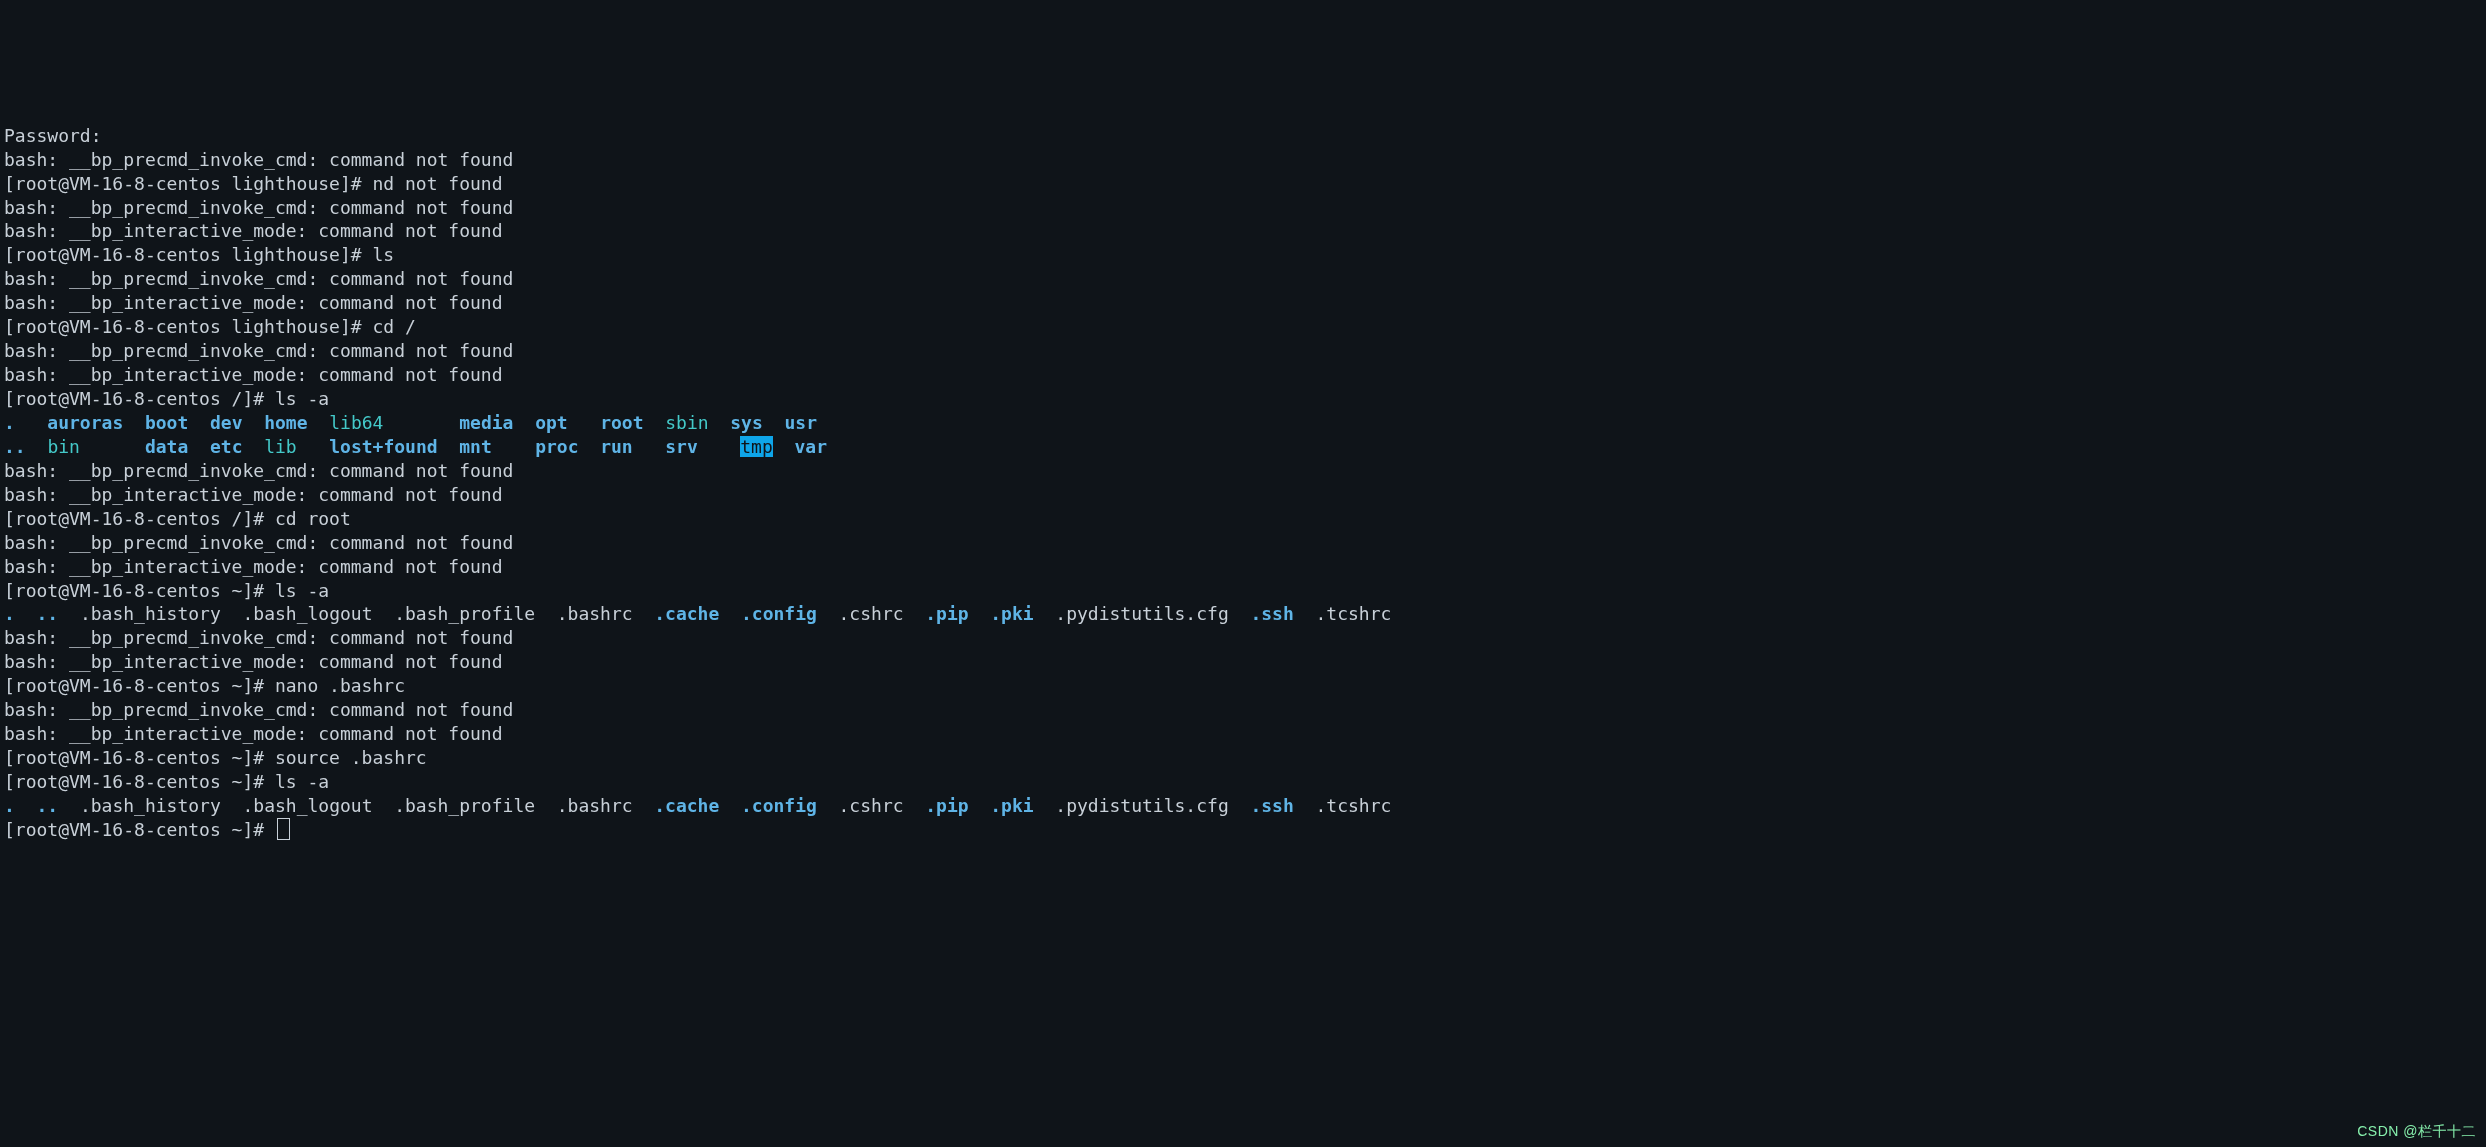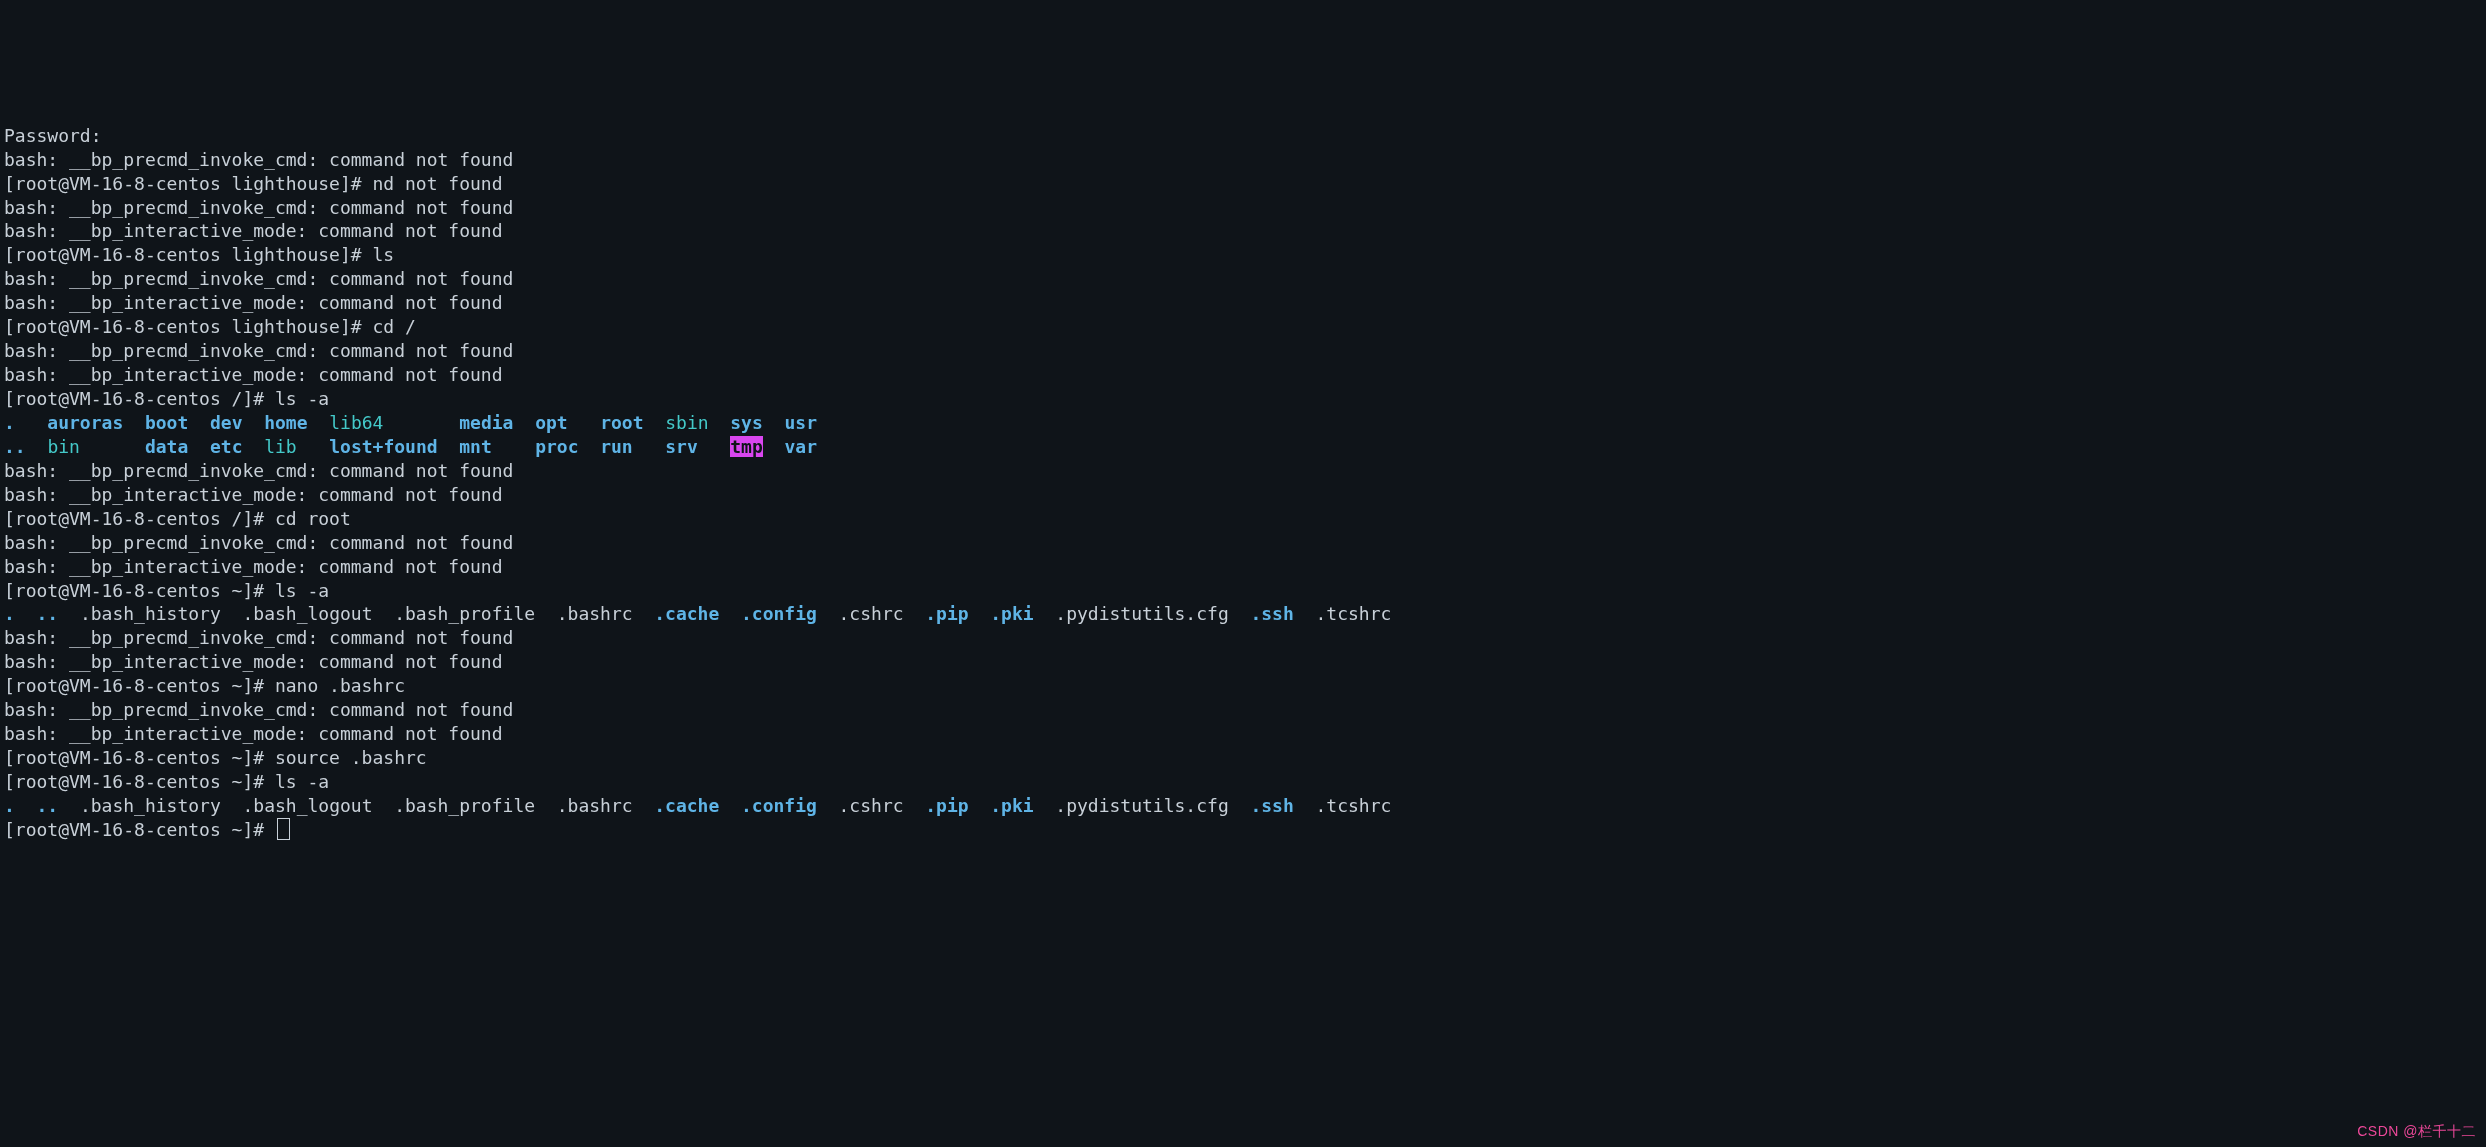--- a/index.html
+++ b/index.html
@@ -13,36 +13,36 @@
     width: 2486px;
     height: 1147px;
     overflow: hidden;
     white-space: pre;
   }
   .term {
     padding: 4px 4px;
   }
   .dir   { color: #5fb4e6; font-weight: bold; }
   .link  { color: #44c9c9; font-weight: normal; }
-  .hl    { background: #d946ef; color: #0f1419; font-weight: bold; }
+  .hl    { background: #0ea5e9; color: #0f1419; font-weight: normal; margin-left: 10px; }
   .plain { color: #c8d0d8; }
   .cursor {
     display: inline-block;
     width: 0.6em;
     height: 1.1em;
     border: 1px solid #c8d0d8;
     vertical-align: text-bottom;
     margin-left: 2px;
   }
   .watermark {
     position: fixed;
     right: 10px;
     bottom: 6px;
     font-size: 14px;
-    color: #ec4899;
+    color: #86efac;
     font-family: sans-serif;
     letter-spacing: 0.5px;
   }
 </style>
 </head>
 <body>
 
 
 
 <div class="term" id="term"><div><span class="plain">Password:</span></div><div><span class="plain">bash: __bp_precmd_invoke_cmd: command not found</span></div><div><span class="plain">[root@VM-16-8-centos lighthouse]# nd not found</span></div><div><span class="plain">bash: __bp_precmd_invoke_cmd: command not found</span></div><div><span class="plain">bash: __bp_interactive_mode: command not found</span></div><div><span class="plain">[root@VM-16-8-centos lighthouse]# ls</span></div><div><span class="plain">bash: __bp_precmd_invoke_cmd: command not found</span></div><div><span class="plain">bash: __bp_interactive_mode: command not found</span></div><div><span class="plain">[root@VM-16-8-centos lighthouse]# cd /</span></div><div><span class="plain">bash: __bp_precmd_invoke_cmd: command not found</span></div><div><span class="plain">bash: __bp_interactive_mode: command not found</span></div><div><span class="plain">[root@VM-16-8-centos /]# ls -a</span></div><div><span class="dir">.</span><span class="plain">   </span><span class="dir">auroras</span><span class="plain">  </span><span class="dir">boot</span><span class="plain">  </span><span class="dir">dev</span><span class="plain">  </span><span class="dir">home</span><span class="plain">  </span><span class="link">lib64</span><span class="plain">       </span><span class="dir">media</span><span class="plain">  </span><span class="dir">opt</span><span class="plain">   </span><span class="dir">root</span><span class="plain">  </span><span class="link">sbin</span><span class="plain">  </span><span class="dir">sys</span><span class="plain">  </span><span class="dir">usr</span></div><div><span class="dir">..</span><span class="plain">  </span><span class="link">bin</span><span class="plain">      </span><span class="dir">data</span><span class="plain">  </span><span class="dir">etc</span><span class="plain">  </span><span class="link">lib</span><span class="plain">   </span><span class="dir">lost+found</span><span class="plain">  </span><span class="dir">mnt</span><span class="plain">    </span><span class="dir">proc</span><span class="plain">  </span><span class="dir">run</span><span class="plain">   </span><span class="dir">srv</span><span class="plain">   </span><span class="hl">tmp</span><span class="plain">  </span><span class="dir">var</span></div><div><span class="plain">bash: __bp_precmd_invoke_cmd: command not found</span></div><div><span class="plain">bash: __bp_interactive_mode: command not found</span></div><div><span class="plain">[root@VM-16-8-centos /]# cd root</span></div><div><span class="plain">bash: __bp_precmd_invoke_cmd: command not found</span></div><div><span class="plain">bash: __bp_interactive_mode: command not found</span></div><div><span class="plain">[root@VM-16-8-centos ~]# ls -a</span></div><div><span class="dir">.</span><span class="plain">  </span><span class="dir">..</span><span class="plain">  </span><span class="plain">.bash_history  .bash_logout  .bash_profile  .bashrc  </span><span class="dir">.cache</span><span class="plain">  </span><span class="dir">.config</span><span class="plain">  </span><span class="plain">.cshrc  </span><span class="dir">.pip</span><span class="plain">  </span><span class="dir">.pki</span><span class="plain">  </span><span class="plain">.pydistutils.cfg  </span><span class="dir">.ssh</span><span class="plain">  </span><span class="plain">.tcshrc</span></div><div><span class="plain">bash: __bp_precmd_invoke_cmd: command not found</span></div><div><span class="plain">bash: __bp_interactive_mode: command not found</span></div><div><span class="plain">[root@VM-16-8-centos ~]# nano .bashrc</span></div><div><span class="plain">bash: __bp_precmd_invoke_cmd: command not found</span></div><div><span class="plain">bash: __bp_interactive_mode: command not found</span></div><div><span class="plain">[root@VM-16-8-centos ~]# source .bashrc</span></div><div><span class="plain">[root@VM-16-8-centos ~]# ls -a</span></div><div><span class="dir">.</span><span class="plain">  </span><span class="dir">..</span><span class="plain">  </span><span class="plain">.bash_history  .bash_logout  .bash_profile  .bashrc  </span><span class="dir">.cache</span><span class="plain">  </span><span class="dir">.config</span><span class="plain">  </span><span class="plain">.cshrc  </span><span class="dir">.pip</span><span class="plain">  </span><span class="dir">.pki</span><span class="plain">  </span><span class="plain">.pydistutils.cfg  </span><span class="dir">.ssh</span><span class="plain">  </span><span class="plain">.tcshrc</span></div><div><span class="plain">[root@VM-16-8-centos ~]# </span><span class="cursor"></span></div></div>

